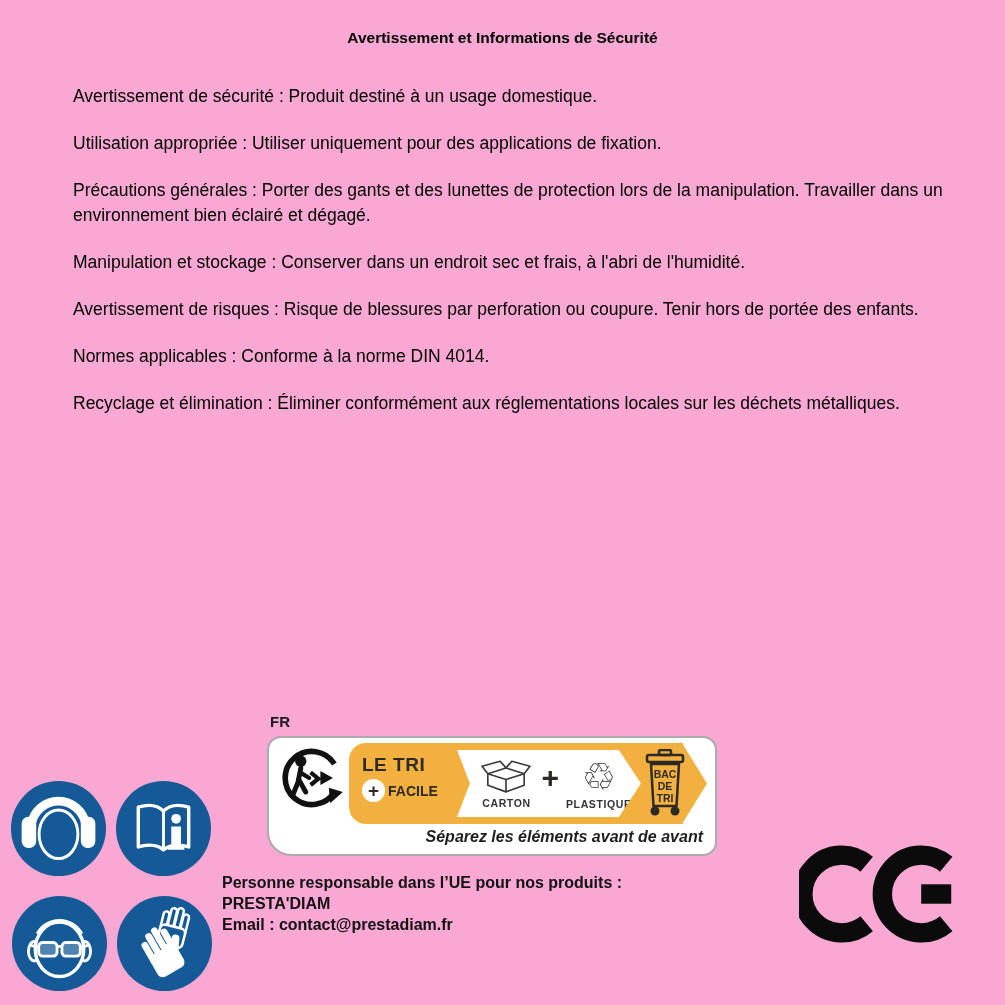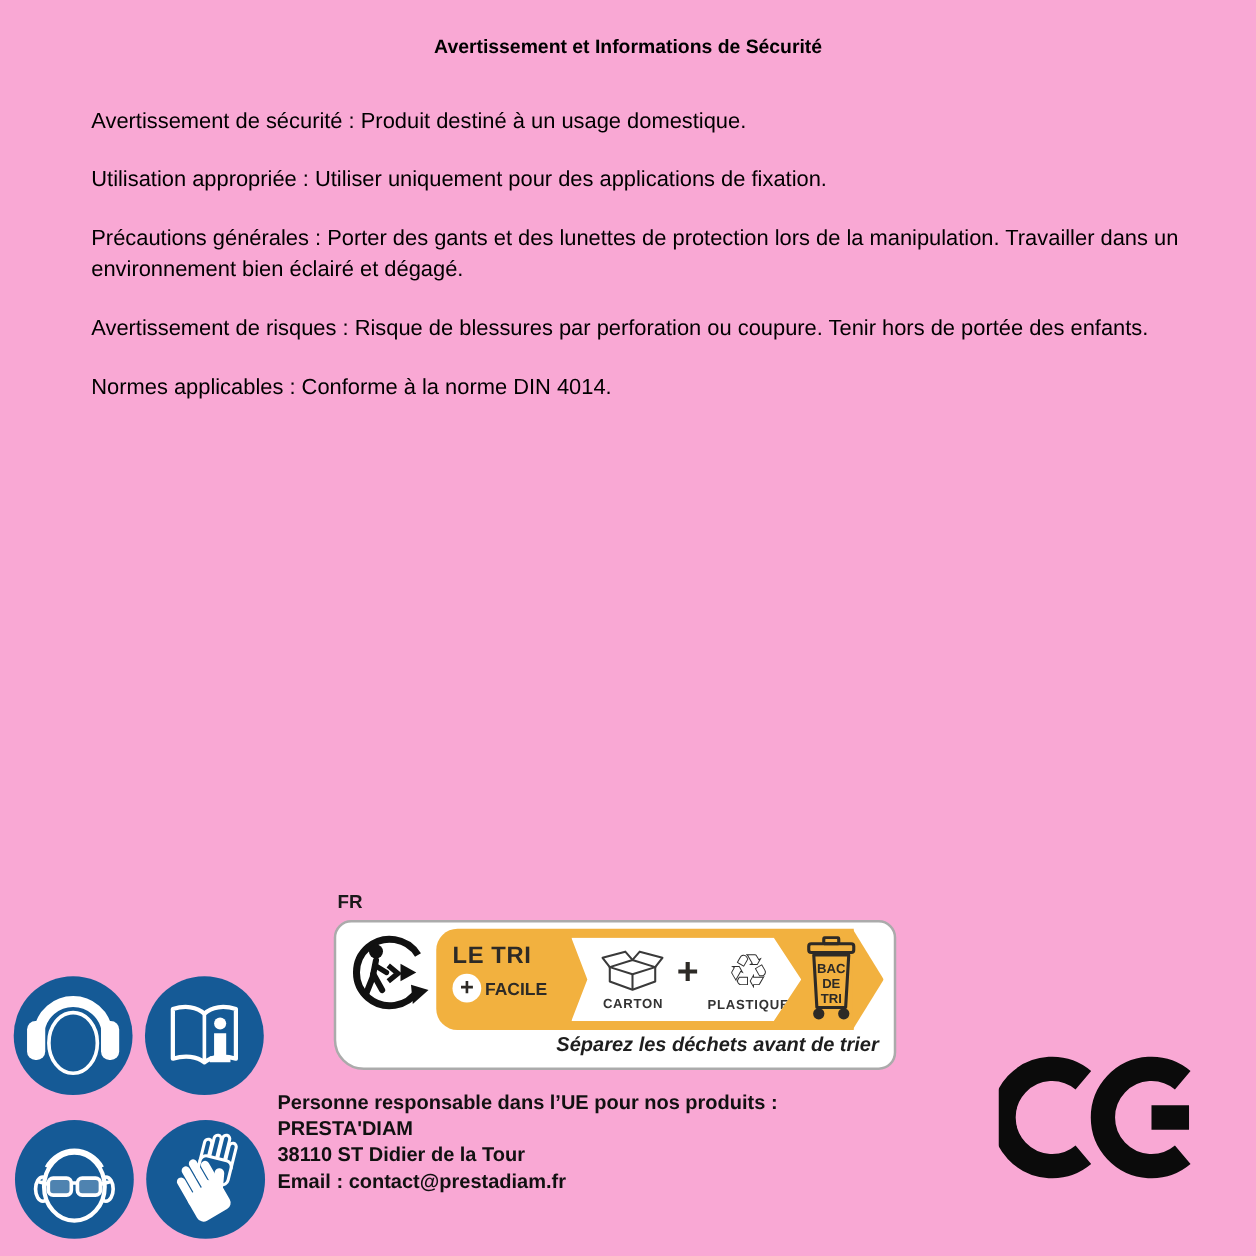--- a/index.html
+++ b/index.html
@@ -53,22 +53,24 @@
 <body>
 
 <div class="canvas">
 
   <div class="page-title">Avertissement et Informations de Sécurité</div>
 
   <div class="body-text">
     <p>Avertissement de sécurité : Produit destiné à un usage domestique.</p>
     <p>Utilisation appropriée : Utiliser uniquement pour des applications de fixation.</p>
     <p>Précautions générales : Porter des gants et des lunettes de protection lors de la manipulation. Travailler dans un environnement bien éclairé et dégagé.</p>
+    <p>Manipulation et stockage : Conserver dans un endroit sec et frais, à l'abri de l'humidité.</p>
     <p>Avertissement de risques : Risque de blessures par perforation ou coupure. Tenir hors de portée des enfants.</p>
     <p>Normes applicables : Conforme à la norme DIN 4014.</p>
+    <p>Recyclage et élimination : Éliminer conformément aux réglementations locales sur les déchets métalliques.</p>
   </div>
 
   <svg id="ic-ear" class="blue-icon" viewBox="0 0 100 100">
     <circle cx="50" cy="50" r="49" fill="#155a96"></circle>
     <path d="M22 46 A 28.3 28.3 0 0 1 78 46" stroke="#fff" stroke-width="9" fill="none"></path>
     <rect x="12" y="38" width="15" height="32" rx="7" fill="#fff"></rect>
     <rect x="73" y="38" width="15" height="32" rx="7" fill="#fff"></rect>
     <ellipse cx="50" cy="56" rx="20" ry="25" fill="#155a96" stroke="#fff" stroke-width="3"></ellipse>
   </svg>
 
@@ -163,27 +165,26 @@
           <path d="M8 15 H36 L33.5 57 H10.5 Z"></path>
         </g>
         <circle cx="12" cy="62" r="4.5" fill="#2d2a26"></circle>
         <circle cx="32" cy="62" r="4.5" fill="#2d2a26"></circle>
         <text x="22" y="29" text-anchor="middle" font-size="10.5" font-weight="bold" fill="#2d2a26">BAC</text>
         <text x="22" y="41" text-anchor="middle" font-size="10.5" font-weight="bold" fill="#2d2a26">DE</text>
         <text x="22" y="53" text-anchor="middle" font-size="10.5" font-weight="bold" fill="#2d2a26">TRI</text>
       </svg>
     </div>
 
-    <div class="tagline">Séparez les déchets avant de trier</div>
+    <div class="tagline">Séparez les éléments avant de avant</div>
   </div>
 
   <div class="responsible">
     <div>Personne responsable dans l’UE pour nos produits :</div>
     <div>PRESTA'DIAM</div>
-    <div>38110 ST Didier de la Tour</div>
     <div>Email : contact@prestadiam.fr</div>
   </div>
 
   <svg class="ce-mark" width="164" height="106" viewBox="0 0 185 120">
     <g stroke="#0b0b0b" stroke-width="22" fill="none">
       <path d="M 76.3 26.3 A 44 44 0 1 0 76.3 93.7"></path>
       <path d="M 166.3 26.3 A 44 44 0 1 0 166.3 93.7"></path>
       <path d="M 138 60 H 172"></path>
     </g>
   </svg>

